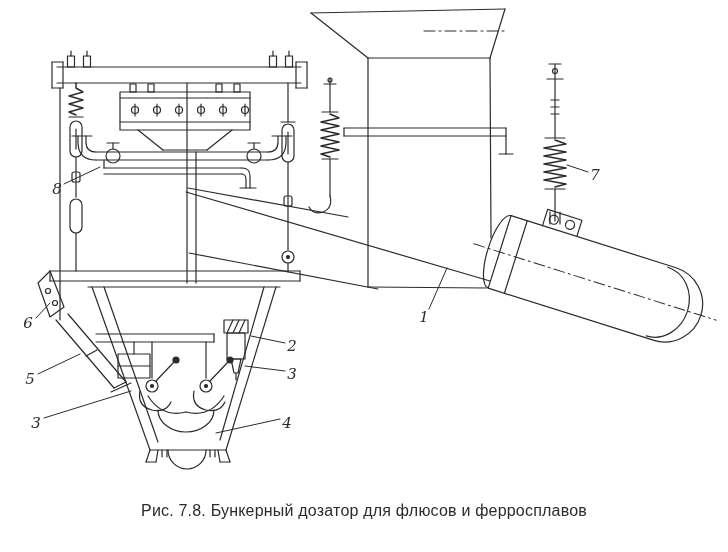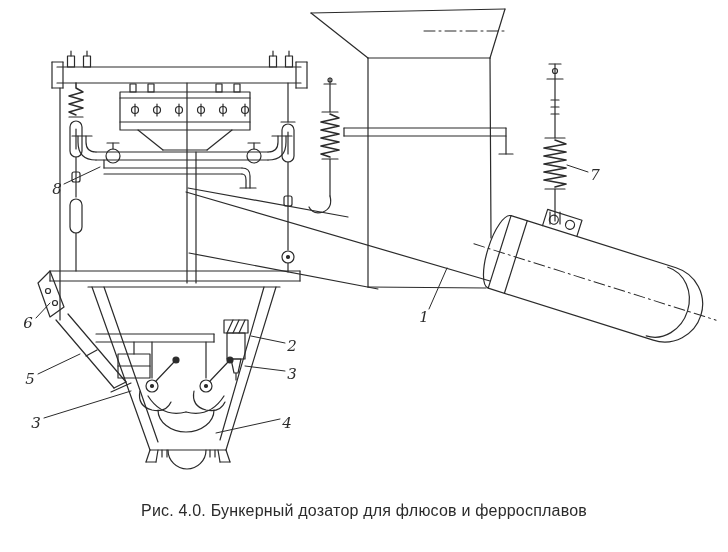--- a/index.html
+++ b/index.html
@@ -298,14 +298,14 @@
         </g>
         <g>
           <line x1="64" y1="184" x2="100" y2="167"></line>
           <text class="callout-text" x="57" y="194" text-anchor="middle">8</text>
         </g>
       </g>
 
     </g>
   </svg>
 
-  <div class="caption">Рис. 4.0. Бункерный дозатор для флюсов и ферросплавов</div>
+  <div class="caption">Рис. 7.8. Бункерный дозатор для флюсов и ферросплавов</div>
 </div>
 
 </body></html>

